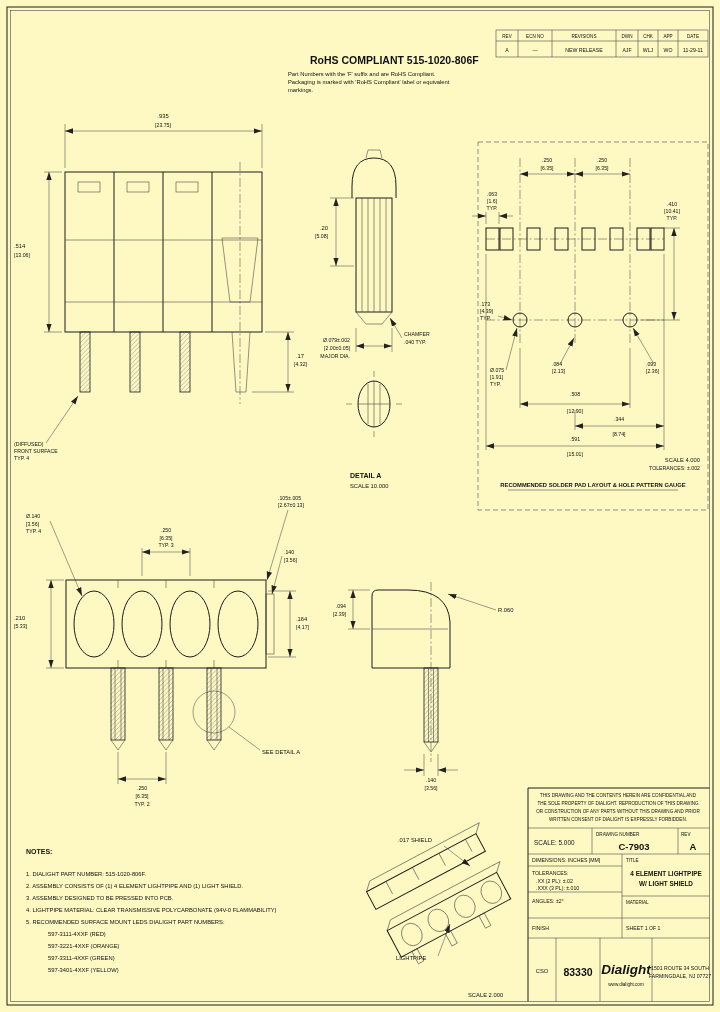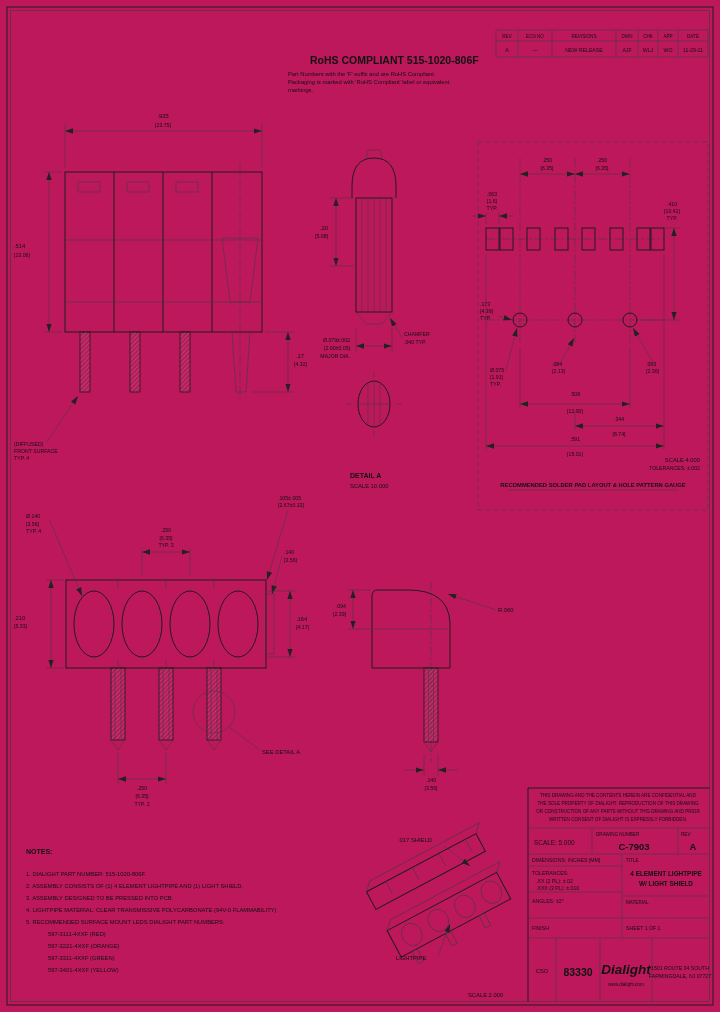--- a/index.html
+++ b/index.html
@@ -1,16 +1,16 @@
 <!DOCTYPE html>
 <html><head>
 <meta charset="utf-8">
 <style>
   html,body{margin:0;padding:0;background:#fff;}
-  .sheet{position:relative;width:720px;height:1012px;background:#be185d;overflow:hidden;}
+  .sheet{position:relative;width:720px;height:1012px;background:#fef9c3;overflow:hidden;}
   svg text{font-family:"Liberation Sans",sans-serif;fill:#111;}
   .t45{font-size:4.6px}.t5{font-size:5.2px}.t55{font-size:5.8px}.t6{font-size:6.4px}
   .t65{font-size:7px}.t9{font-size:9.5px}.t10{font-size:10.5px}.t13{font-size:13.5px}
   .b{font-weight:700}.i{font-style:italic}
   .mid{text-anchor:middle}.end{text-anchor:end}
   .ln{stroke:#1c1c1c;stroke-width:1;fill:none}
   .thin{stroke:#3a3a3a;stroke-width:.55;fill:none}
   .dim{stroke:#3a3a3a;stroke-width:.5;fill:none}
   .dash{stroke-dasharray:5 3}
   .cl{stroke:#3a3a3a;stroke-width:.5;fill:none;stroke-dasharray:9 2.5 2 2.5}

